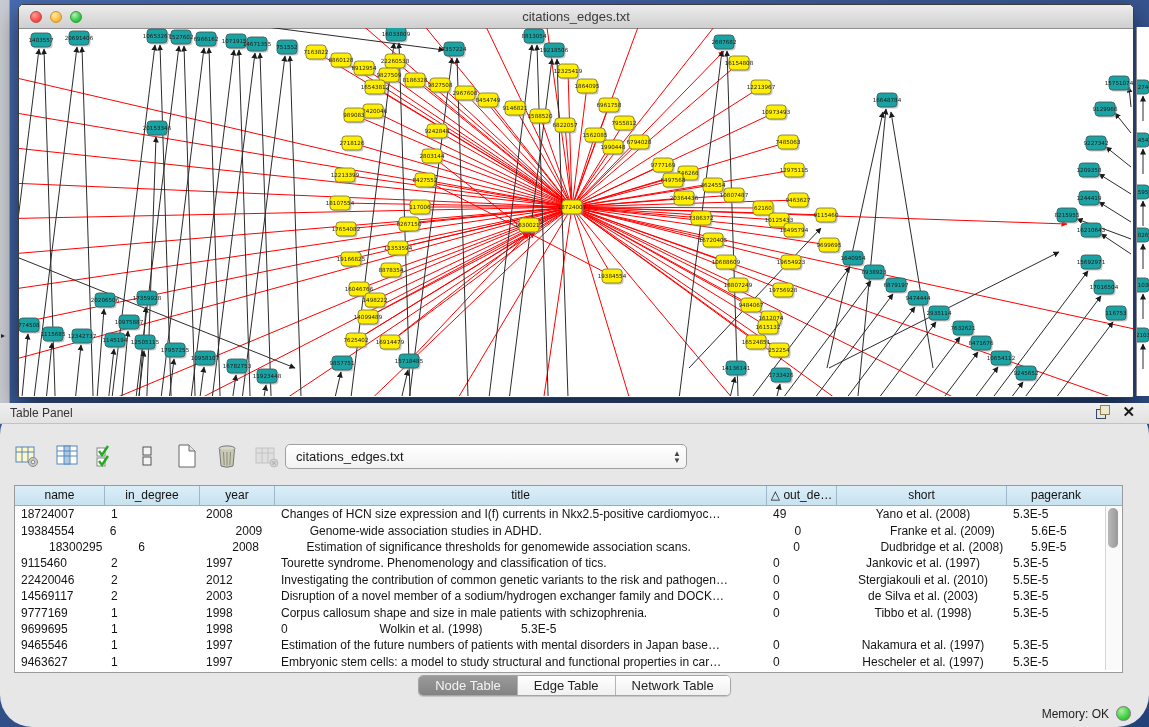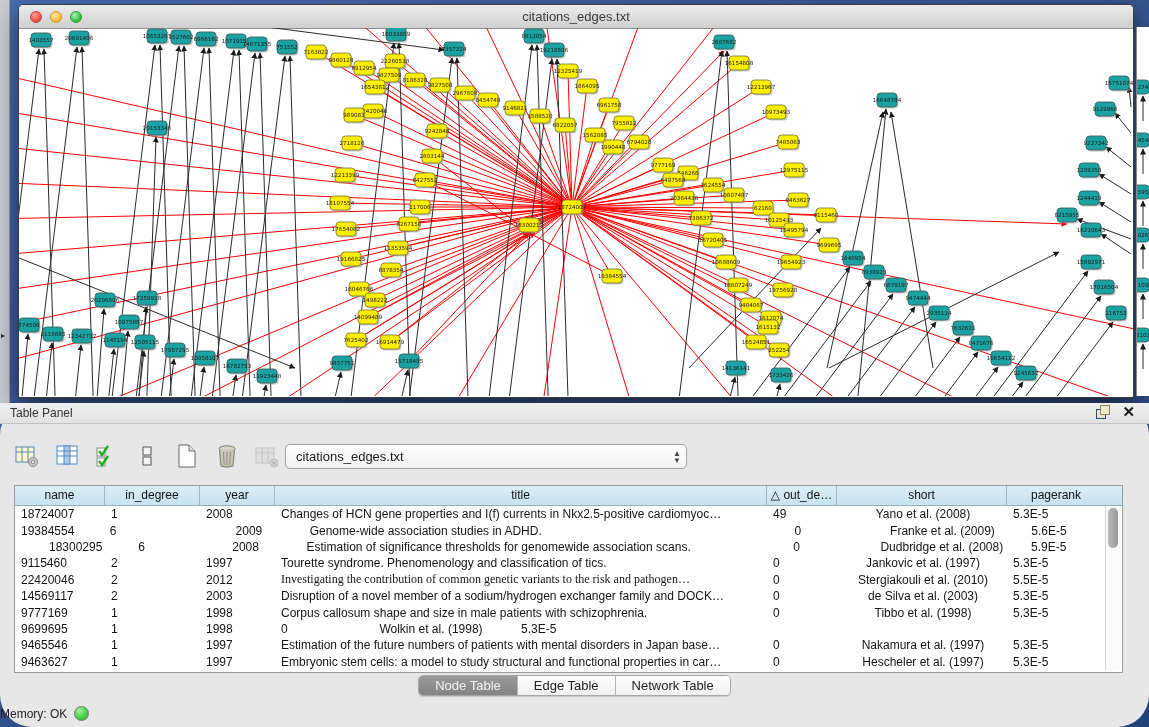--- a/index.html
+++ b/index.html
@@ -58,21 +58,21 @@
   .td.center{text-align:center;}
   #vscroll{position:absolute;right:1px;top:20px;width:15px;height:164px;background:#fafafa;border-left:1px solid #d5d5d5;}
   #vthumb{position:absolute;left:2px;top:2px;width:10px;height:40px;border-radius:6px;background:linear-gradient(90deg,#b9b9b9,#989898);}
   
   #tp-tabs{position:absolute;left:0;top:272px;width:1149px;display:flex;justify-content:center;}
   .seg{display:flex;border:1px solid #a6a6a6;border-radius:5px;overflow:hidden;background:#fff;box-shadow:0 1px 1px rgba(0,0,0,.15);}
   .seg .tab{padding:2px 16px;font-size:13px;color:#222;background:linear-gradient(#ffffff,#f0f0f0);border-right:1px solid #b5b5b5;}
   .seg .tab:last-child{border-right:0;}
   .seg .tab.active{background:linear-gradient(#9a9a9a,#838383);color:#f4f4f4;}
   
-  #tp-status{position:absolute;left:0;bottom:0;width:1149px;height:27px;display:flex;align-items:center;gap:7px;padding-right:0;margin-top:24px;}
+  #tp-status{position:absolute;left:0;bottom:0;width:1149px;height:27px;display:flex;align-items:center;justify-content:flex-end;gap:7px;padding-right:0;margin-top:24px;}
   #tp-status .mem{font-size:12px;color:#222;}
   #tp-status .dot{width:13px;height:13px;border-radius:50%;margin-right:18px;
      background:radial-gradient(circle at 35% 30%,#a9f0a0,#3ecf3e 60%,#2aa42a);border:1px solid #777;}
 </style>
 </head>
 <body>
 
 <div id="desktop">
 
   <div id="left-strip">
@@ -749,21 +749,21 @@
           <div class="th" style="width: 492px;">title</div>
           <div class="th" style="width: 70px;">△ out_de…</div>
           <div class="th" style="width: 170px;">short</div>
           <div class="th" style="width: 98px;">pagerank</div>
         </div>
       <div id="tbody">
           <div class="tr">
             <div class="td" style="width: 90px;">18724007</div>
             <div class="td" style="width: 95px;">1</div>
             <div class="td" style="width: 75px;">2008</div>
-            <div class="td" style="width: 492px;">Changes of HCN gene properties and I(f) currents in Nkx2.5-positive cardiomyoc…</div>
+            <div class="td" style="width: 492px;">Changes of HCN size expression and I(f) currents in Nkx2.5-positive cardiomyoc…</div>
             <div class="td" style="width: 70px;">49</div>
             <div class="td center" style="width: 170px;">Yano et al. (2008)</div>
             <div class="td" style="width: 98px;">5.3E-5</div>
           </div>
           <div class="tr">
             <div class="td" style="width: 90px;">19384554</div>
             <div class="td" style="width: 95px;">6</div>
             <div class="td" style="width: 75px; margin-left: 32px;">2009</div>
             <div class="td" style="width: 492px;">Genome-wide association studies in ADHD.</div>
             <div class="td" style="width: 70px;">0</div>
@@ -785,21 +785,21 @@
             <div class="td" style="width: 75px;">1997</div>
             <div class="td" style="width: 492px;">Tourette syndrome. Phenomenology and classification of tics.</div>
             <div class="td" style="width: 70px;">0</div>
             <div class="td center" style="width: 170px;">Jankovic et al. (1997)</div>
             <div class="td" style="width: 98px;">5.3E-5</div>
           </div>
           <div class="tr">
             <div class="td" style="width: 90px;">22420046</div>
             <div class="td" style="width: 95px;">2</div>
             <div class="td" style="width: 75px;">2012</div>
-            <div class="td" style="width: 492px; font-family: Liberation Serif, serif;">Investigating the contribution of common genetic variants to the risk and pathogen…</div>
+            <div class="td" style="width: 492px;">Investigating the contribution of common genetic variants to the risk and pathogen…</div>
             <div class="td" style="width: 70px;">0</div>
             <div class="td center" style="width: 170px;">Stergiakouli et al. (2010)</div>
             <div class="td" style="width: 98px;">5.5E-5</div>
           </div>
           <div class="tr">
             <div class="td" style="width: 90px;">14569117</div>
             <div class="td" style="width: 95px;">2</div>
             <div class="td" style="width: 75px;">2003</div>
             <div class="td" style="width: 492px;">Disruption of a novel member of a sodium/hydrogen exchanger family and DOCK…</div>
             <div class="td" style="width: 70px;">0</div>

